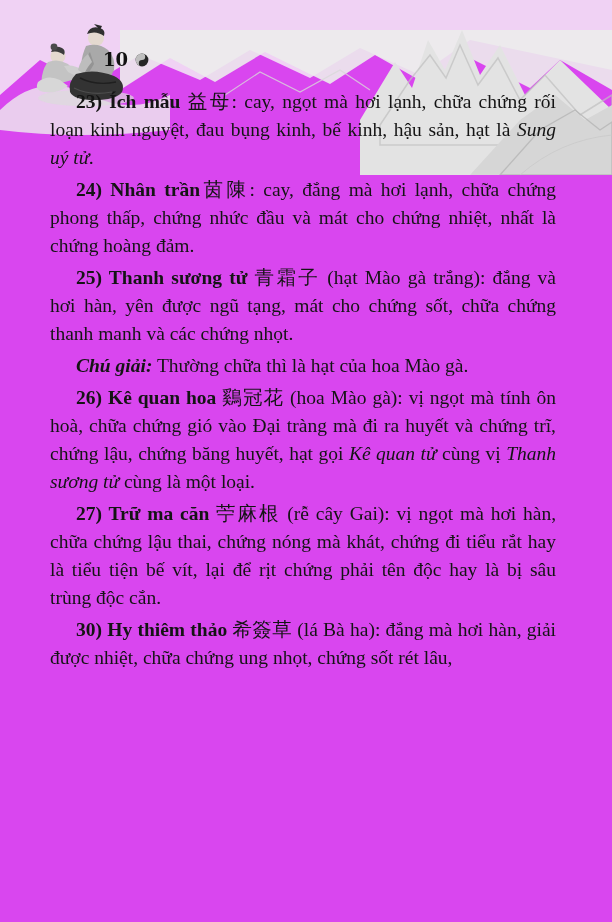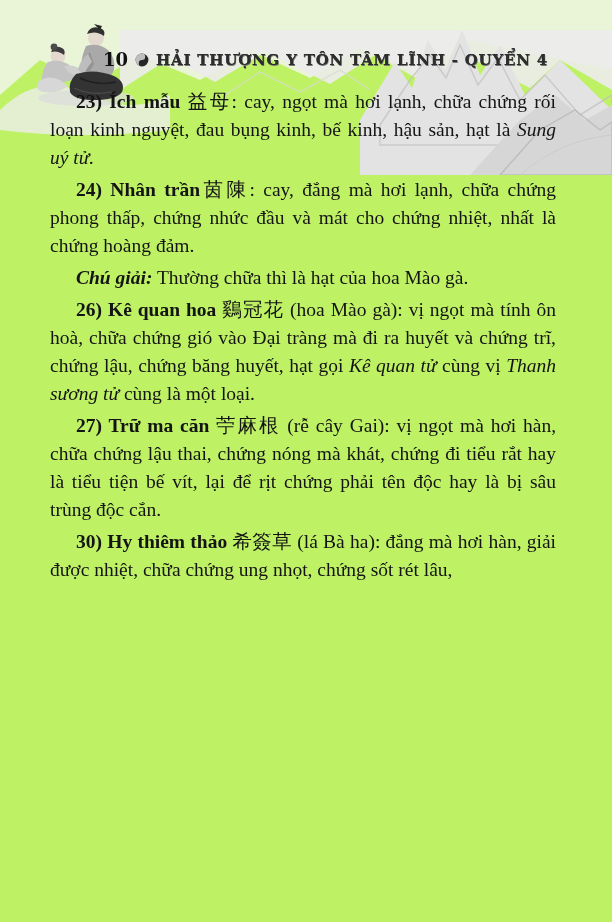--- a/index.html
+++ b/index.html
@@ -1,19 +1,19 @@
 <!DOCTYPE html>
 <html><head>
 <meta charset="utf-8">
 <style>
   html,body{margin:0;padding:0;background:#888;}
   .page{
     position:relative;
     width:612px;height:922px;
-    background:#bef264;
+    background:#d946ef;
     margin:0 auto;
     overflow:hidden;
     font-family:"Liberation Serif", serif;
     color:#171717;
   }
   
   .mountains{position:absolute;left:0;top:0;width:612px;height:175px;pointer-events:none;}
   .figures{position:absolute;left:24px;top:20px;width:118px;height:88px;}
   .header-line{
     position:absolute;left:103px;top:49px;
@@ -96,25 +96,25 @@
   </svg>
 
   <div class="header-line">
     <span class="page-number">10</span>
     <svg class="yinyang" viewBox="0 0 14 14" aria-hidden="true">
       <circle cx="7" cy="7" r="6.4" fill="#262626"></circle>
       <path d="M7,0.6 A6.4,6.4 0 0,0 7,13.4 A3.2,3.2 0 0,1 7,7 A3.2,3.2 0 0,0 7,0.6 Z" fill="#bfbfbf"></path>
       <circle cx="7" cy="3.8" r="1.1" fill="#bfbfbf"></circle>
       <circle cx="7" cy="10.2" r="1.1" fill="#262626"></circle>
     </svg>
-    <span class="header-title">HẢI THƯỢNG Y TÔN TÂM LĨNH - QUYỂN 4</span>
   </div>
 
   <div class="body-text">
       <p class="para"><span class="seg-bold">23) Ích mẫu </span><span class="seg-cjk">益母</span><span class="seg-regular">: cay, ngọt mà hơi lạnh, chữa chứng rối loạn kinh nguyệt, đau bụng kinh, bế kinh, hậu sản, hạt là </span><span class="seg-italic">Sung uý tử.</span></p>
       <p class="para"><span class="seg-bold">24) Nhân trần</span><span class="seg-cjk">茵陳</span><span class="seg-regular">: cay, đắng mà hơi lạnh, chữa chứng phong thấp, chứng nhức đầu và mát cho chứng nhiệt, nhất là chứng hoàng đảm.</span></p>
+      <p class="para"><span class="seg-bold">25) Thanh sương tử </span><span class="seg-cjk">青霜子</span><span class="seg-regular"> (hạt Mào gà trắng): đắng và hơi hàn, yên được ngũ tạng, mát cho chứng sốt, chữa chứng thanh manh và các chứng nhọt.</span></p>
       <p class="para"><span class="seg-bolditalic">Chú giải:</span><span class="seg-regular"> Thường chữa thì là hạt của hoa Mào gà.</span></p>
       <p class="para"><span class="seg-bold">26) Kê quan hoa </span><span class="seg-cjk">鷄冠花</span><span class="seg-regular">  (hoa Mào gà): vị ngọt mà tính ôn hoà, chữa chứng gió vào Đại tràng mà đi ra huyết và chứng trĩ, chứng lậu, chứng băng huyết, hạt gọi </span><span class="seg-italic">Kê quan tử</span><span class="seg-regular"> cùng vị </span><span class="seg-italic">Thanh sương tử</span><span class="seg-regular"> cùng là một loại.</span></p>
       <p class="para"><span class="seg-bold">27) Trữ ma căn </span><span class="seg-cjk">苧麻根</span><span class="seg-regular">  (rễ cây Gai): vị ngọt mà hơi hàn, chữa chứng lậu thai, chứng nóng mà khát, chứng đi tiểu rắt hay là tiểu tiện bế vít, lại để rịt chứng phải tên độc hay là bị sâu trùng độc cắn.</span></p>
       <p class="para"><span class="seg-bold">30) Hy thiêm thảo </span><span class="seg-cjk">希簽草</span><span class="seg-regular">  (lá Bà ha): đắng mà hơi hàn, giải được nhiệt, chữa chứng ung nhọt, chứng sốt rét lâu,</span></p>
     </div>
 
 </div>
 
 </body></html>

